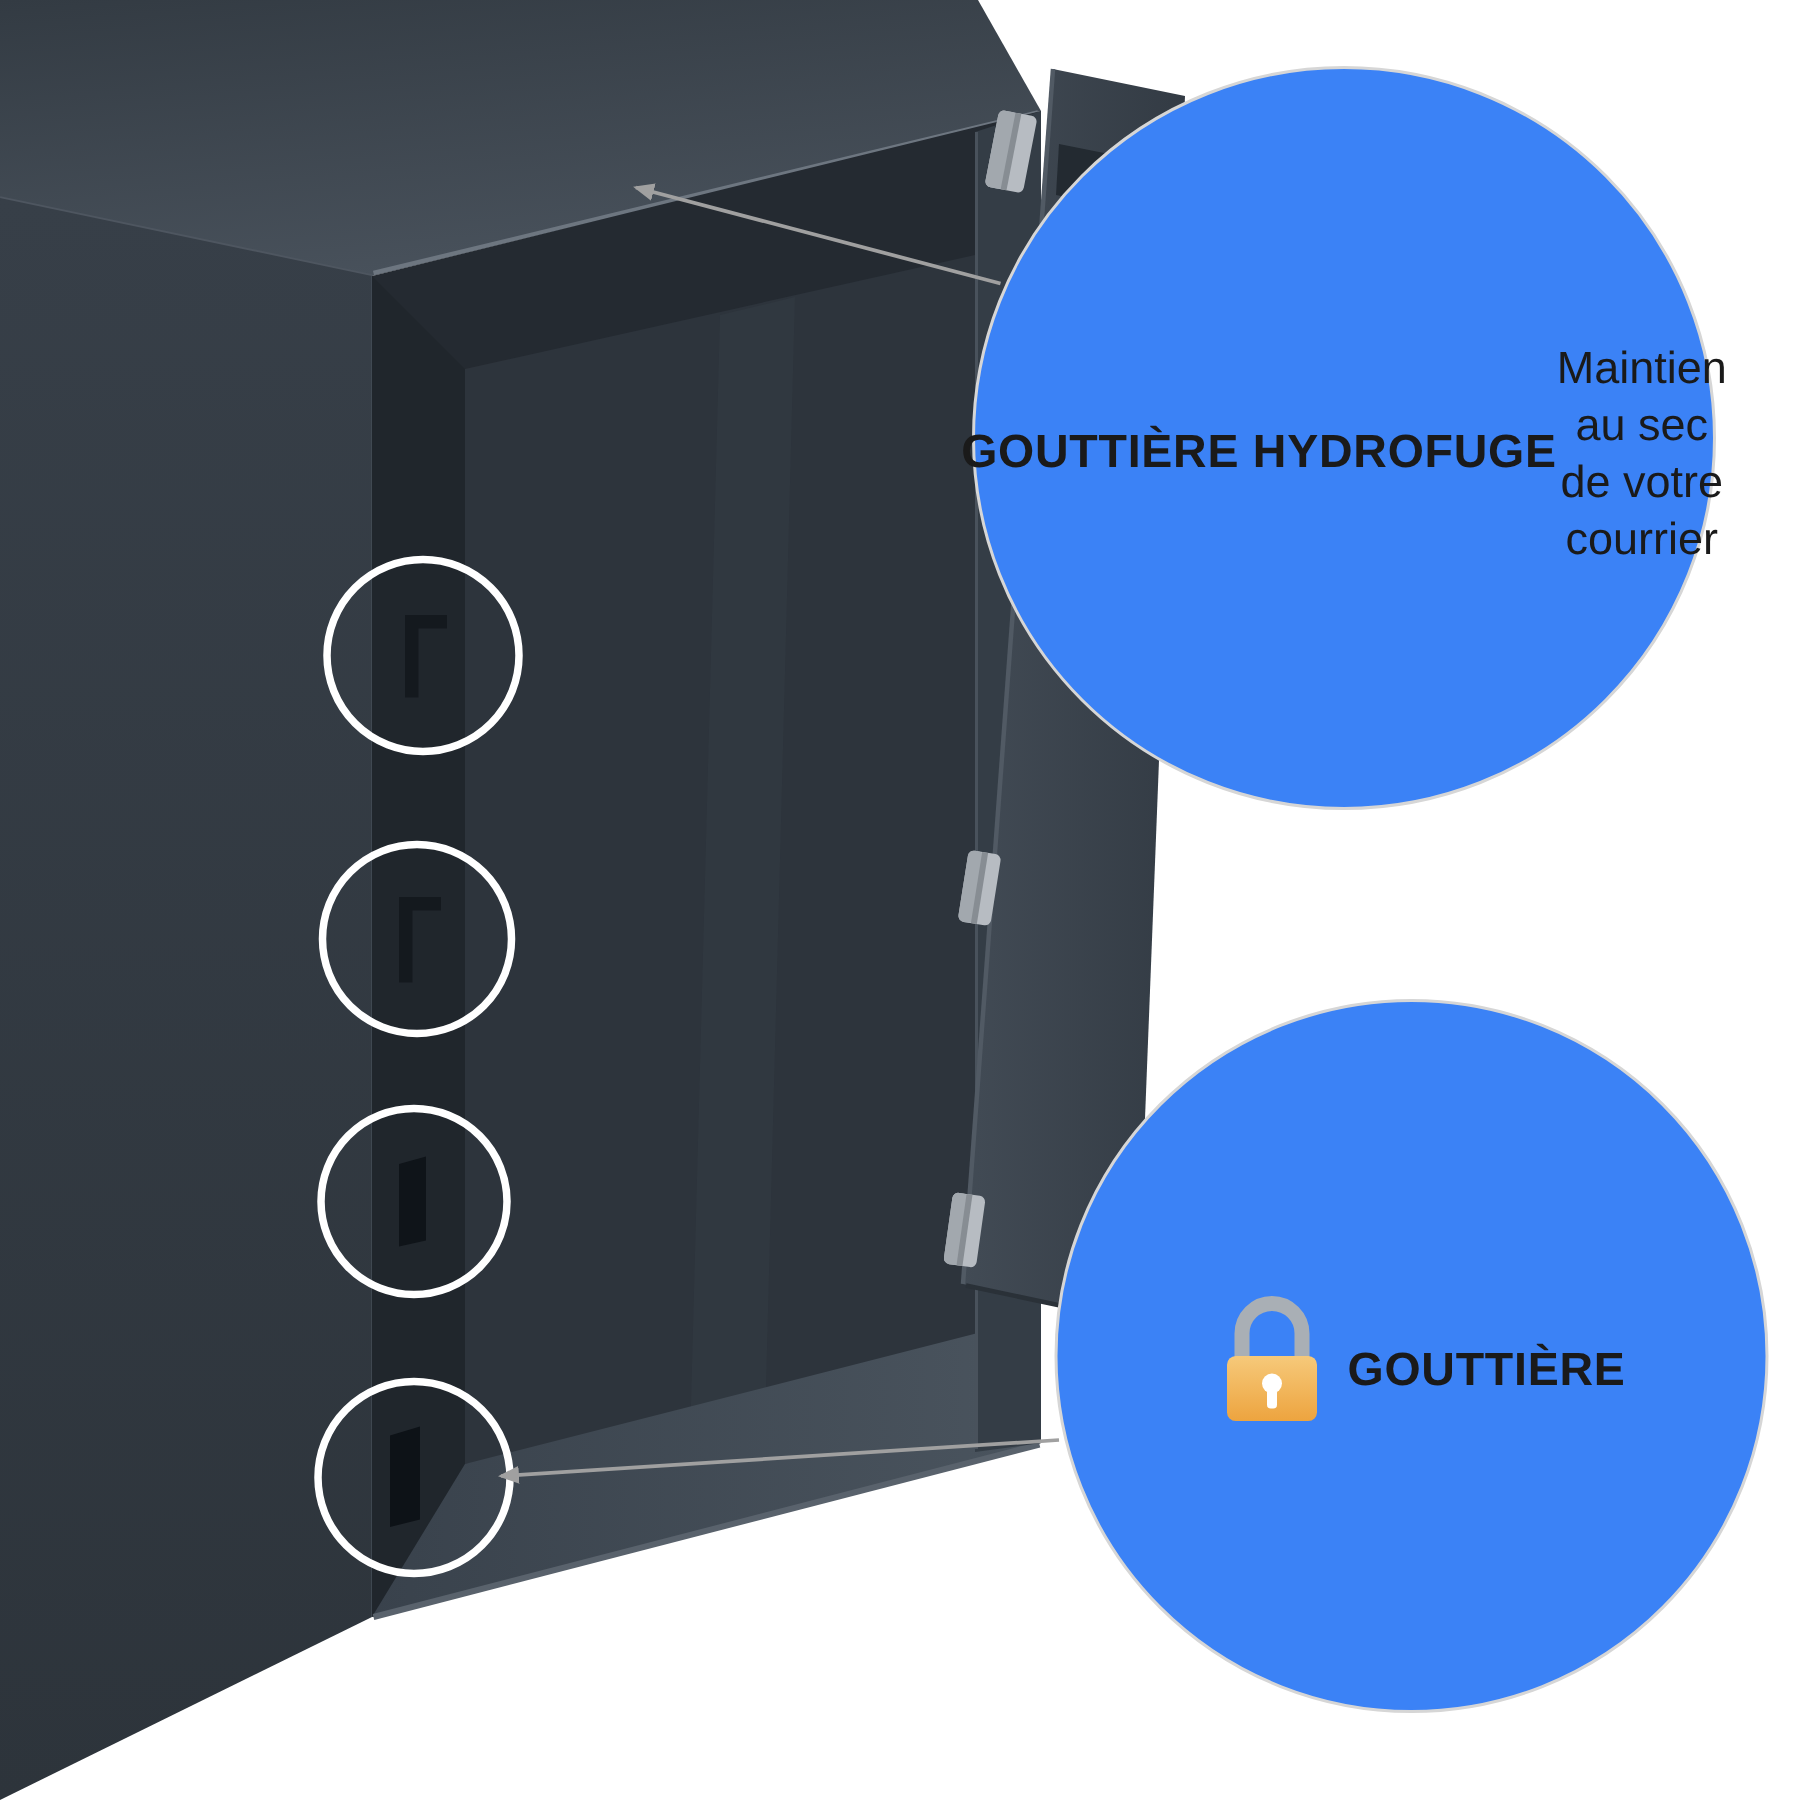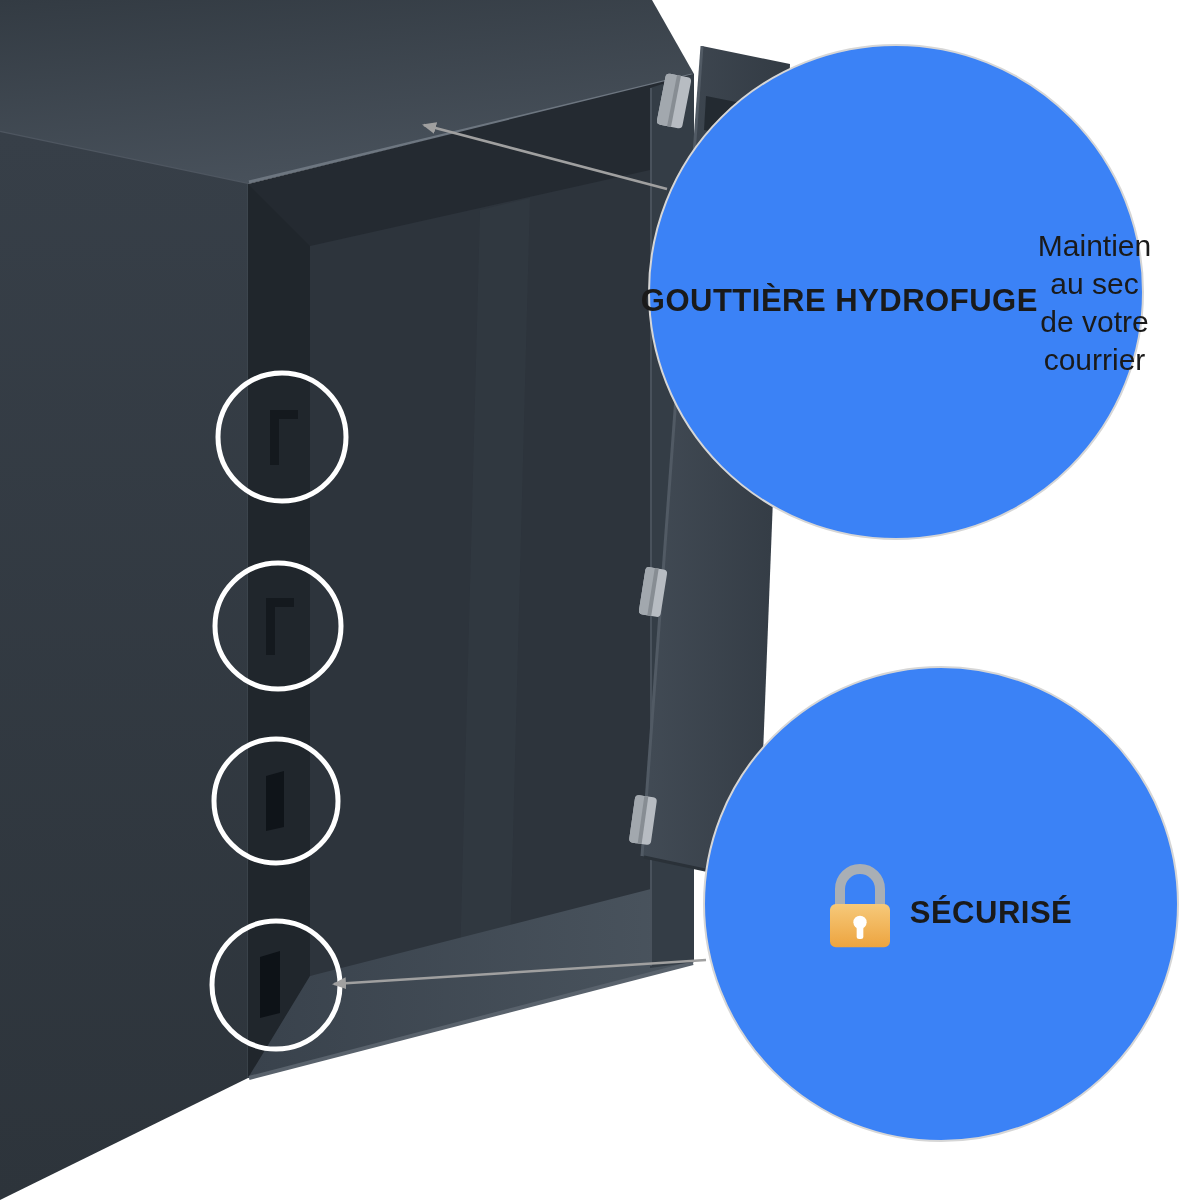--- a/index.html
+++ b/index.html
@@ -137,21 +137,21 @@
         <linearGradient id="lockGrad" x1="0" y1="0" x2="0" y2="1">
           <stop offset="0" stop-color="#f6c97a"></stop>
           <stop offset="1" stop-color="#eda43f"></stop>
         </linearGradient>
       </defs>
       <path d="M36,64 V42 a24,24 0 0 1 48,0 V64" fill="none" stroke="var(--lock-shackle,#a9afb5)" stroke-width="12"></path>
       <rect x="24" y="60" width="72" height="52" rx="7" fill="url(#lockGrad)"></rect>
       <circle cx="60" cy="82" r="8" fill="#ffffff"></circle>
       <rect x="56" y="86" width="8" height="16" rx="3" fill="#ffffff"></rect>
     </svg>
-    <div class="callout-title">SÉCURISÉ</div>
+    <div class="callout-title">GOUTTIÈRE</div>
   </div>
 
   <svg class="overlay" viewBox="0 0 1200 1200">
     <defs>
       <marker id="ah" markerWidth="14" markerHeight="12" refX="12" refY="6" orient="auto" markerUnits="userSpaceOnUse">
         <path d="M0,0 L14,6 L0,12 z" fill="var(--arrow-gray,#a0a0a0)"></path>
       </marker>
     </defs>
     <line x1="667" y1="189" x2="424" y2="125" stroke="var(--arrow-gray,#a0a0a0)" stroke-width="2.5" marker-end="url(#ah)"></line>
     <line x1="706" y1="960" x2="334" y2="984" stroke="var(--arrow-gray,#a0a0a0)" stroke-width="2.5" marker-end="url(#ah)"></line>

